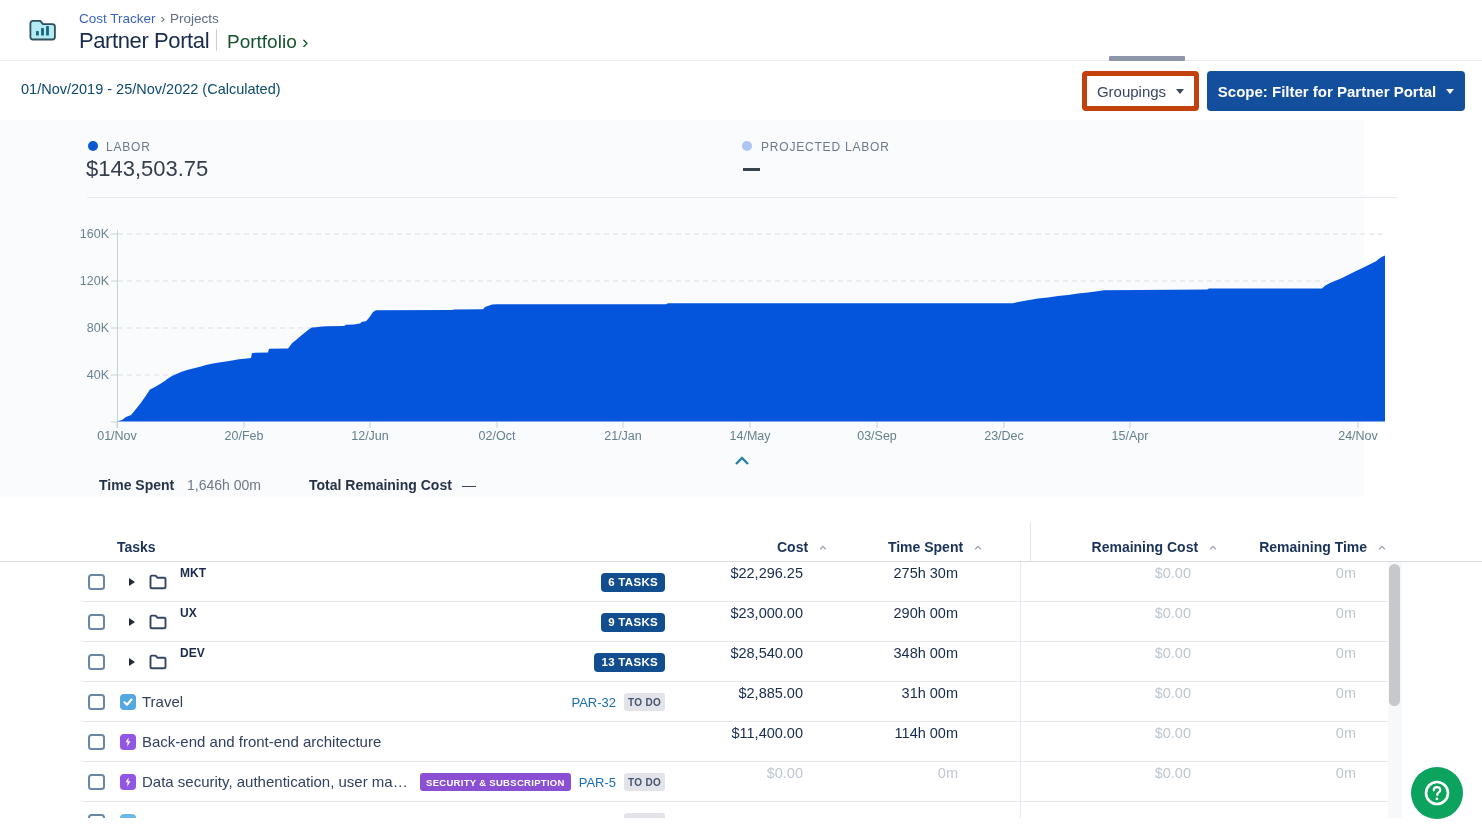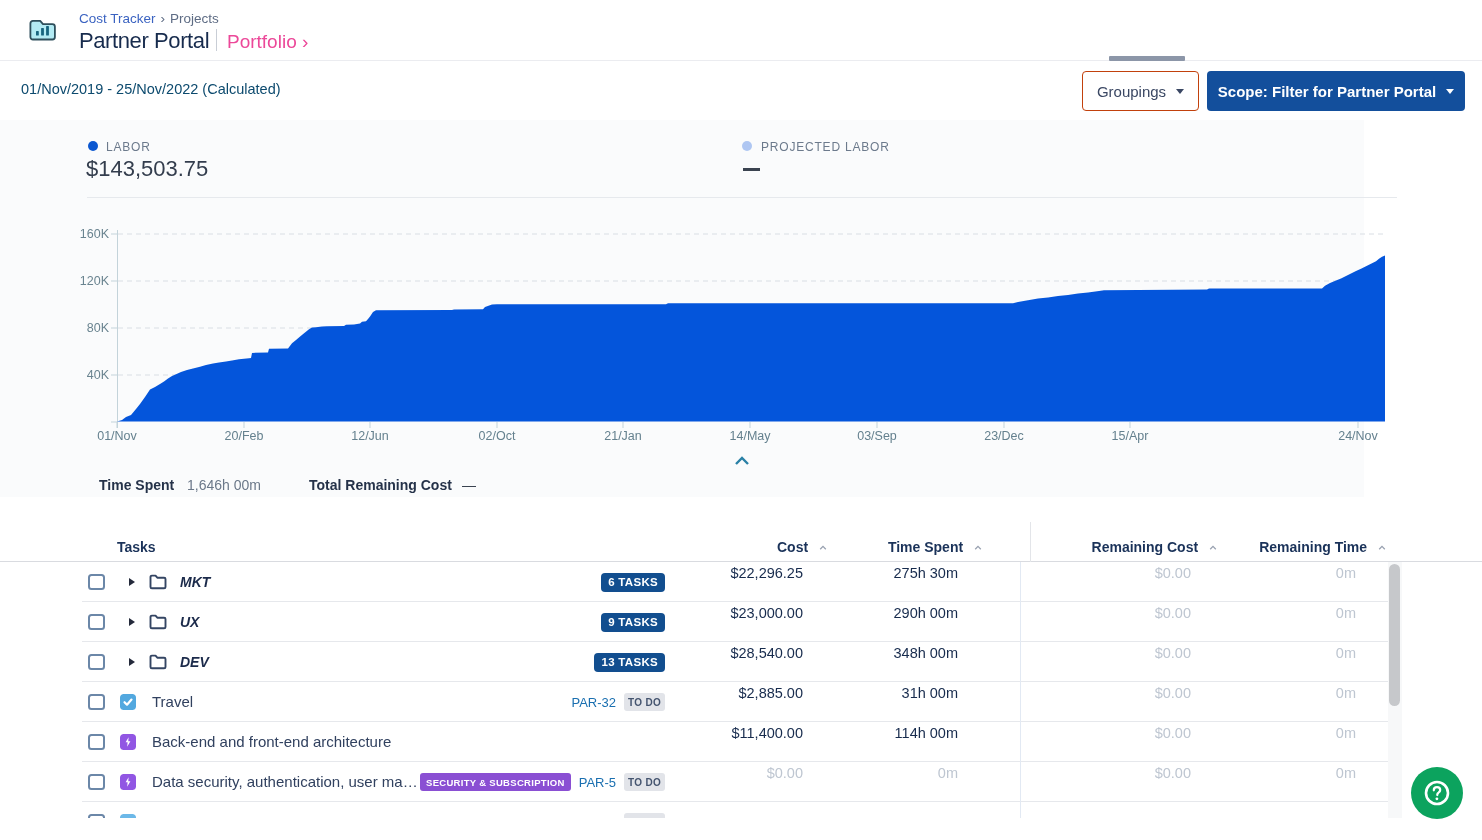--- a/index.html
+++ b/index.html
@@ -4,28 +4,28 @@
 <style>
 * { margin:0; padding:0; box-sizing:border-box; }
 html,body { width:1482px; height:840px; background:#fff; font-family:"Liberation Sans", sans-serif; overflow:hidden; }
 .abs { position:absolute; }
 
 #header { position:absolute; left:0; top:0; width:1482px; height:61px; background:#fff; border-bottom:1px solid #EBECF0; }
 #crumb { position:absolute; left:79px; top:11px; font-size:13.5px; color:#5E6C84; }
 #crumb a { color:#3B63C1; text-decoration:none; }
 #title { position:absolute; left:79px; top:28px; font-size:22px; font-weight:500; color:#172B4D; letter-spacing:-0.4px; }
 #titlesep { position:absolute; left:216px; top:29px; width:1px; height:22px; background:#C9CED6; }
-#portfolio { position:absolute; left:227px; top:31px; font-size:19px; color:#ec4899; font-weight:500; }
+#portfolio { position:absolute; left:227px; top:31px; font-size:19px; color:#14532d; font-weight:500; }
 #tabs { position:absolute; right:26px; top:22px; display:flex; gap:29px; font-size:15px; font-weight:600; color:#44546E; letter-spacing:-0.2px; }
 #tabs .active { color:#1F5AC8; font-weight:700; }
 #tabunderline { position:absolute; left:1109px; top:56px; width:76px; height:5px; background:#8C96A8; border-radius:1px; }
 
 #daterange { position:absolute; left:21px; top:81px; font-size:14.5px; color:#0c4a6e; }
 .btn { position:absolute; top:71px; height:40px; border-radius:4px; font-size:15px; display:flex; align-items:center; justify-content:center; }
-#btn-group { left:1082px; width:117px; background:#fff; border:1px solid #c2410c; color:#3A4763; font-weight:400; font-size:15px; gap:10px; }
+#btn-group { left:1082px; width:117px; background:#fff; border:5px solid #c2410c; color:#3A4763; font-weight:400; font-size:15px; gap:10px; }
 #btn-scope { left:1207px; width:258px; background:#134F9C; color:#fff; font-weight:600; gap:10px; }
 .caret-dn { width:0; height:0; border-left:4.5px solid transparent; border-right:4.5px solid transparent; border-top:5.5px solid currentColor; display:inline-block; }
 
 #panel { position:absolute; left:0; top:120px; width:1364px; height:377px; background:#FAFBFC; }
 .dot { position:absolute; border-radius:50%; width:10px; height:10px; }
 .leglabel { position:absolute; font-size:12px; color:#6C7A8C; letter-spacing:0.8px; font-weight:500; }
 #labval { position:absolute; left:86px; top:36px; font-size:22px; font-weight:500; color:#333D4D; }
 #projdash { position:absolute; left:743px; top:48px; width:17px; height:2.5px; background:#3A4350; }
 #legdivider { position:absolute; left:87px; top:77px; width:1310px; height:1px; background:#E6E9ED; }
 
@@ -35,22 +35,22 @@
 
 #thead { position:absolute; left:0; top:497px; width:1482px; height:65px; background:#fff; }
 .th { position:absolute; top:36px; font-size:14px; font-weight:700; color:#1A3259;margin-top:6px; }
 .sortc { display:inline-block; margin-left:7px; width:8px; height:8px; }
 #colsep-h { position:absolute; left:1030px; top:522px; width:1px; height:40px; background:#E3E5E9; z-index:3; }
 #colsep-b { position:absolute; left:1020px; top:562px; width:1px; height:256px; background:#E2E9F3; z-index:3; }
 #tbody { position:absolute; left:0px; top:561px; width:1482px; height:257px; overflow:hidden; background:#fff; border-top:1px solid #D9DBE0; }
 .row { position:absolute; left:82px; width:1320px; height:40px; border-bottom:1px solid #E6E8EC; background:#fff; }
 .chk { position:absolute; left:6px; top:12px; width:16.5px; height:16px; border:2px solid #6B87A8; border-radius:3.5px; background:#fff; }
 .expander { position:absolute; left:46.5px; top:16px; width:0; height:0; border-top:4px solid transparent; border-bottom:4px solid transparent; border-left:6px solid #23293A; }
-.gname { position:absolute; left:98px; top:12px; font-size:14px; font-weight:700; color:#1B2A4A;font-style:italic; }
-.sname { position:absolute; left:70px; top:11px; font-size:15px; font-weight:400; color:#31415F; }
+.gname { position:absolute; left:98px; top:4px; font-size:12px; font-weight:700; color:#1B2A4A; }
+.sname { position:absolute; left:60px; top:11px; font-size:15px; font-weight:400; color:#31415F; }
 .ticon { position:absolute; left:38px; top:12px; width:16px; height:16px; border-radius:3px; }
 .meta { position:absolute; right:737px; top:0; height:40px; display:flex; align-items:center; gap:8px;margin-left:22px; }
 .tasksbadge { background:#124E8F; color:#fff; font-size:11.5px; font-weight:700; padding:3.5px 7px; border-radius:4px; letter-spacing:0.3px; }
 .lblbadge { background:#8A4FD3; color:#fff; font-size:9.5px; font-weight:700; padding:3.5px 6px; border-radius:3px; letter-spacing:0.3px; }
 .key { color:#1A6FB0; font-size:13px; }
 .status { background:#E2E4E9; color:#44546F; font-size:10px; font-weight:700; padding:3.5px 4px; border-radius:3px; letter-spacing:0.3px; }
 .num { position:absolute; top:3px; font-size:14.5px; color:#172B4D; }
 .gray { color:#BEC6D1; }
 .r-cost { right:599px; } .r-time { right:444px; } .r-rcost { right:211px; } .r-rtime { right:46px; }
 

